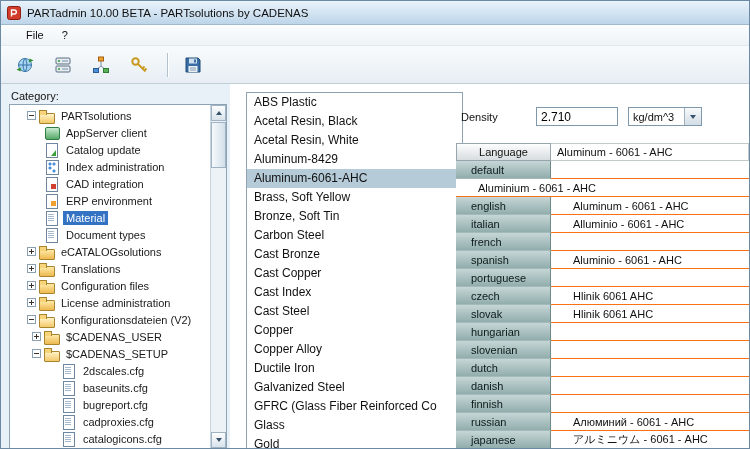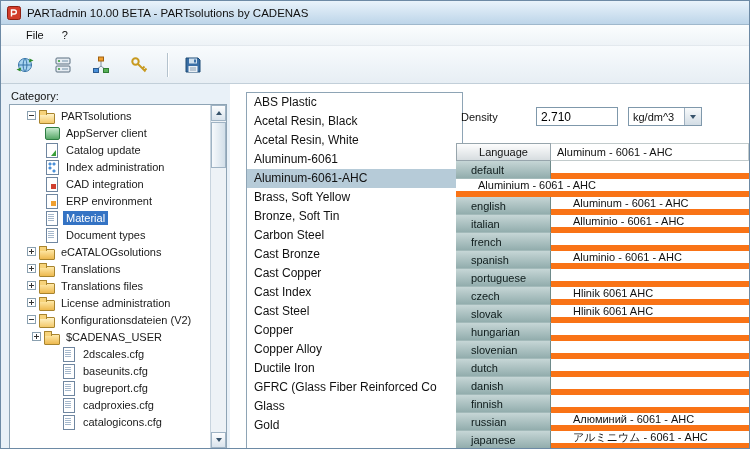--- a/index.html
+++ b/index.html
@@ -78,21 +78,21 @@
   .unit-text{flex:1;display:flex;align-items:center;padding-left:4px}
   .unit-btn{width:17px;background:linear-gradient(#f8fafb,#d3dde5);border-left:1px solid #9fb0bf;display:flex;align-items:center;justify-content:center}
 
   
   .lang-table{position:absolute;left:226px;top:59px;right:0}
   .lt-header{display:flex;height:18px}
   .lt-lang-header{width:95px;background:linear-gradient(#fdfdfd,#d7dde0);border:1px solid #97a5ac;display:flex;align-items:center;justify-content:center;flex:none}
   .lt-value-header{flex:1;background:#fff;border:1px solid #c2cbcc;border-left:none;display:flex;align-items:center;padding-left:6px;white-space:nowrap;overflow:hidden}
   .lt-row{display:flex;height:18px}
   .lt-lang{width:95px;flex:none;background:linear-gradient(#c6d6d6,#92adad);border-right:1px solid #6e8a8a;border-bottom:1px solid #a3baba;display:flex;align-items:center;padding-left:15px;color:#0d1a1a}
-  .lt-value{flex:1;background:#fff;border-bottom:6px solid #f97316;display:flex;align-items:center;padding-left:22px;white-space:nowrap;overflow:hidden}
+  .lt-value{flex:1;background:#fff;border-bottom:1px solid #f97316;display:flex;align-items:center;padding-left:22px;white-space:nowrap;overflow:hidden}
 </style>
 </head>
 <body>
 
 <div class="window">
 
   <div class="titlebar">
     <svg width="14" height="14" viewBox="0 0 14 14">
       <rect x="0.5" y="0.5" width="13" height="13" rx="2" fill="#d23c2a" stroke="#8e1f12"></rect>
       <path d="M4.5 10.5V4h2.8a2 2 0 110 4H4.5" stroke="#fff" fill="none" stroke-width="1.4"></path>
@@ -203,36 +203,41 @@
           <span class="tlabel">eCATALOGsolutions</span>
         </div>
         <div class="tree-item lvl1">
           <span class="expander plus"></span>
           <span class="ticon folder"></span>
           <span class="tlabel">Translations</span>
         </div>
         <div class="tree-item lvl1">
           <span class="expander plus"></span>
           <span class="ticon folder"></span>
-          <span class="tlabel">Translations files</span>
+          <span class="tlabel">Configuration files</span>
         </div>
         <div class="tree-item lvl1">
           <span class="expander plus"></span>
           <span class="ticon folder"></span>
           <span class="tlabel">License administration</span>
         </div>
         <div class="tree-item lvl1">
           <span class="expander"></span>
           <span class="ticon folder open"></span>
           <span class="tlabel">Konfigurationsdateien (V2)</span>
         </div>
         <div class="tree-item lvl2">
           <span class="expander plus"></span>
           <span class="ticon folder"></span>
           <span class="tlabel">$CADENAS_USER</span>
+        </div>
+        <div class="tree-item lvl2">
+          <span class="expander"></span>
+          <span class="ticon folder open"></span>
+          <span class="tlabel">$CADENAS_SETUP</span>
         </div>
         <div class="tree-item lvl3">
           <span class="expander hidden"></span>
           <span class="ticon page"></span>
           <span class="tlabel">2dscales.cfg</span>
         </div>
         <div class="tree-item lvl3">
           <span class="expander hidden"></span>
           <span class="ticon page"></span>
           <span class="tlabel">baseunits.cfg</span>
@@ -264,32 +269,33 @@
           </div>
       </div>
     </div>
 
     <div class="main-area">
 
       <div class="list-box">
         <div class="list-item">ABS Plastic</div>
         <div class="list-item">Acetal Resin, Black</div>
         <div class="list-item">Acetal Resin, White</div>
-        <div class="list-item">Aluminum-6061</div>
+        <div class="list-item">Aluminum-8429</div>
         <div class="list-item selected">Aluminum-6061-AHC</div>
         <div class="list-item">Brass, Soft Yellow</div>
         <div class="list-item">Bronze, Soft Tin</div>
         <div class="list-item">Carbon Steel</div>
         <div class="list-item">Cast Bronze</div>
         <div class="list-item">Cast Copper</div>
         <div class="list-item">Cast Index</div>
         <div class="list-item">Cast Steel</div>
         <div class="list-item">Copper</div>
         <div class="list-item">Copper Alloy</div>
         <div class="list-item">Ductile Iron</div>
+        <div class="list-item">Galvanized Steel</div>
         <div class="list-item">GFRC (Glass Fiber Reinforced Co</div>
         <div class="list-item">Glass</div>
         <div class="list-item">Gold</div>
       </div>
 
       <span class="density-label">Density</span>
       <input class="density-input" value="2.710" style="">
       <div class="unit-combo">
         <span class="unit-text">kg/dm^3</span>
         <span class="unit-btn">

